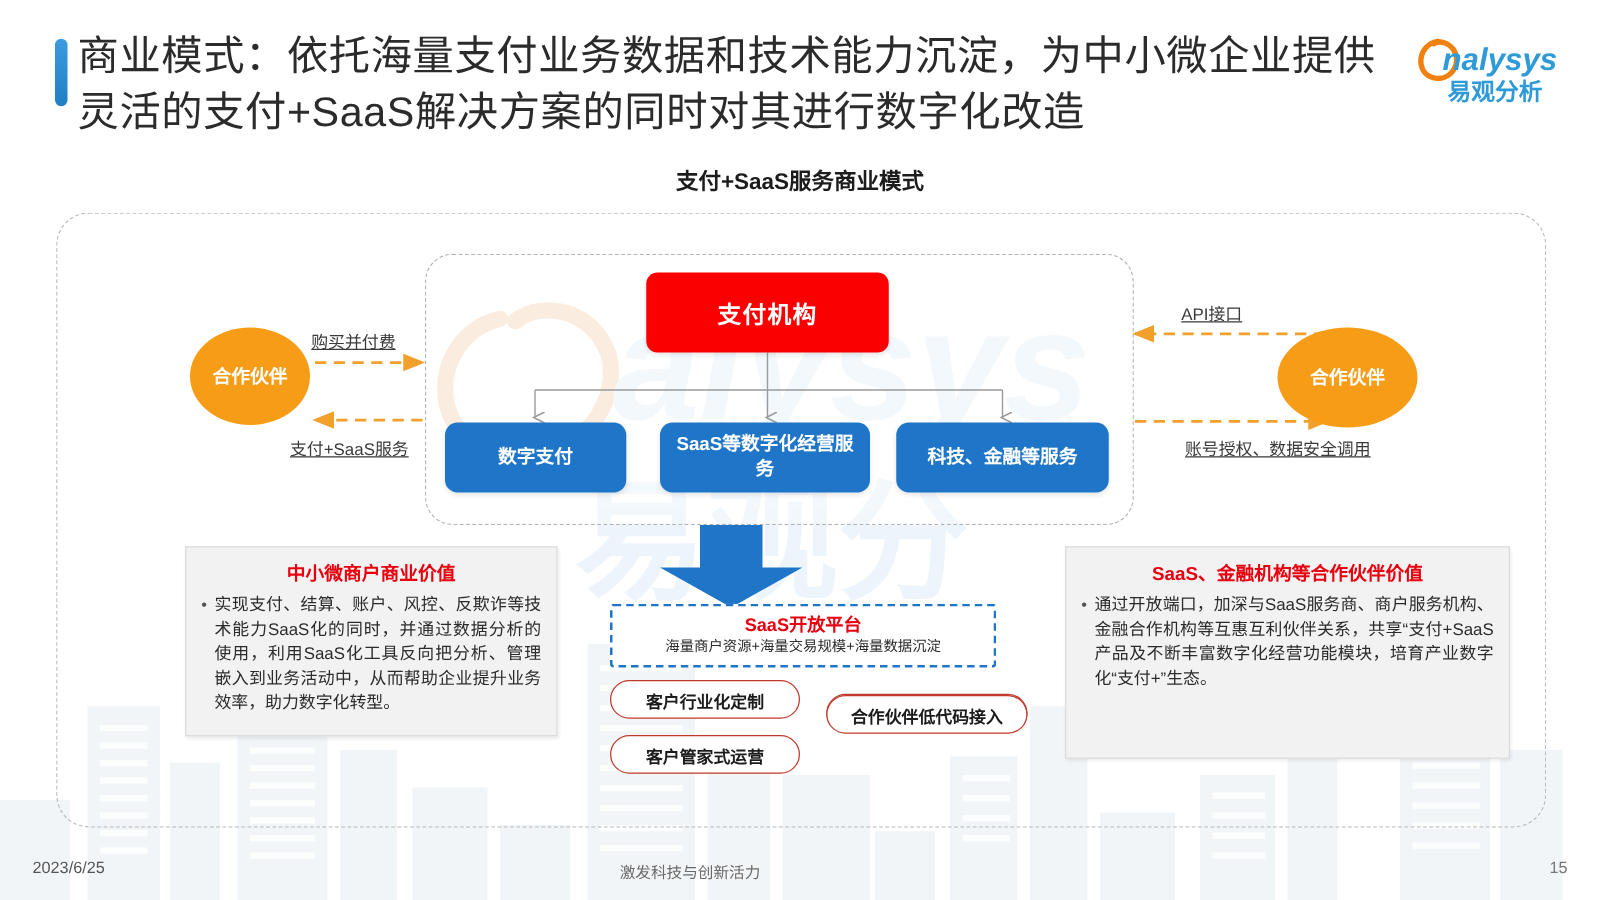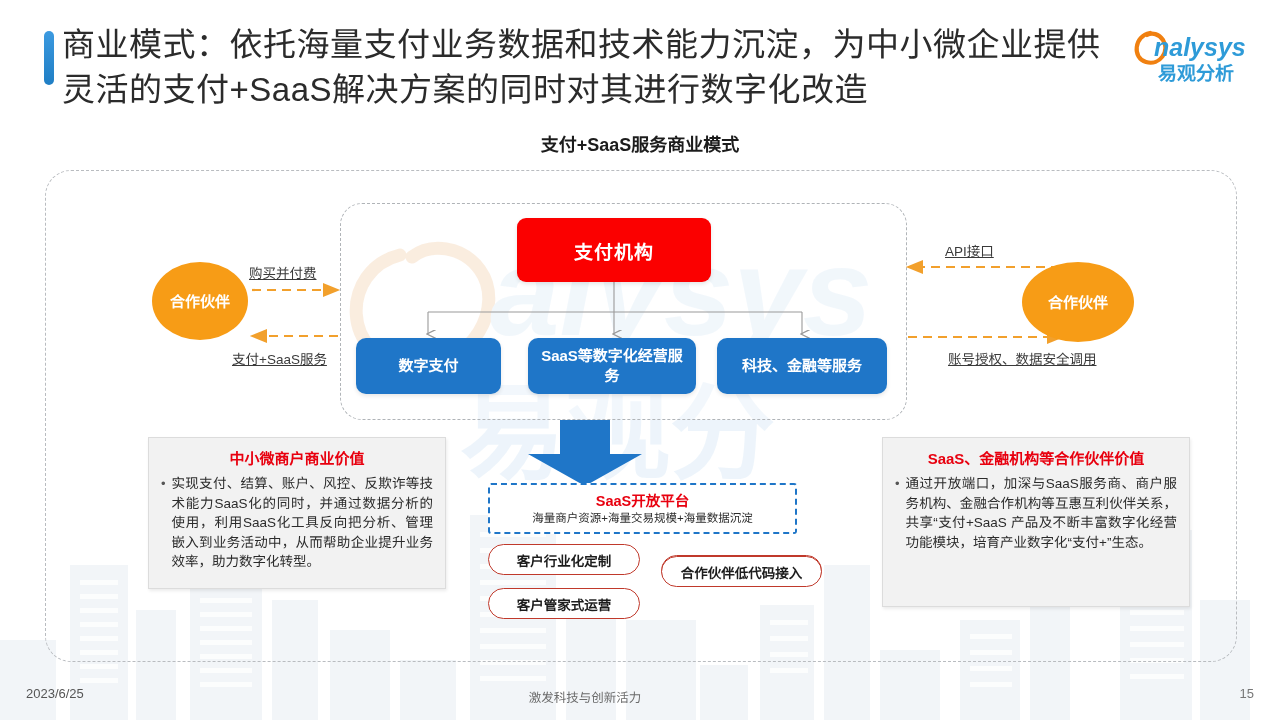--- a/index.html
+++ b/index.html
@@ -88,21 +88,21 @@
   
   .connectors{position:absolute;left:0;top:0;width:1280px;height:720px;z-index:5;pointer-events:none;}
 
   
   .value-card{
     position:absolute;background:#f2f2f2;border:1px solid #dcdcdc;z-index:6;
     box-sizing:border-box;padding:9px 12px 12px 12px;
     box-shadow:1px 2px 3px rgba(0,0,0,.08);
   }
   #card-left{left:148px;top:437px;width:298px;height:152px;}
-  #card-right{left:852px;top:437px;width:308px;height:170px;margin-left:30px;}
+  #card-right{left:852px;top:437px;width:356px;height:170px;}
   .value-card h4{
     margin:0 0 6px 0;text-align:center;color:#e8000f;font-size:15px;font-weight:bold;
   }
   .value-card .bullet-row{display:flex;gap:6px;}
   .value-card .dot{color:#555;font-size:13px;line-height:19.5px;flex:0 0 auto;}
   .value-card p{
     margin:0;font-size:13.5px;line-height:19.5px;color:#2b2b2b;text-align:justify;
   }
 
   
@@ -121,21 +121,21 @@
     font-size:13.5px;font-weight:bold;color:#1c1c1c;box-sizing:border-box;
   }
   #pill-0{left:488px;top:544px;width:152px;}
   #pill-1{left:661px;top:544px;width:161px;margin-top:11px;}
   #pill-2{left:488px;top:588px;width:152px;}
   #pill-3{left:661px;top:556px;width:161px;}
 
   
   .footer{position:absolute;bottom:0;left:0;width:1280px;height:46px;z-index:8;}
   .footer .date{position:absolute;left:26px;top:12px;font-size:13px;color:#555;}
-  .footer .center{position:absolute;left:0;top:13px;width:1104px;text-align:center;font-size:12.5px;color:#6b6b6b;padding-left:33px;}
+  .footer .center{position:absolute;left:0;top:13px;width:1104px;text-align:center;font-size:12.5px;color:#6b6b6b;}
   .footer .page{position:absolute;right:26px;top:12px;font-size:13px;color:#777;}
 </style>
 </head>
 <body>
 
 <div class="slide">
 
   <svg class="city" viewBox="0 0 1280 250" preserveAspectRatio="none">
     <g fill="#e9eef4">
       <rect x="70" y="95" width="58" height="155"></rect>

